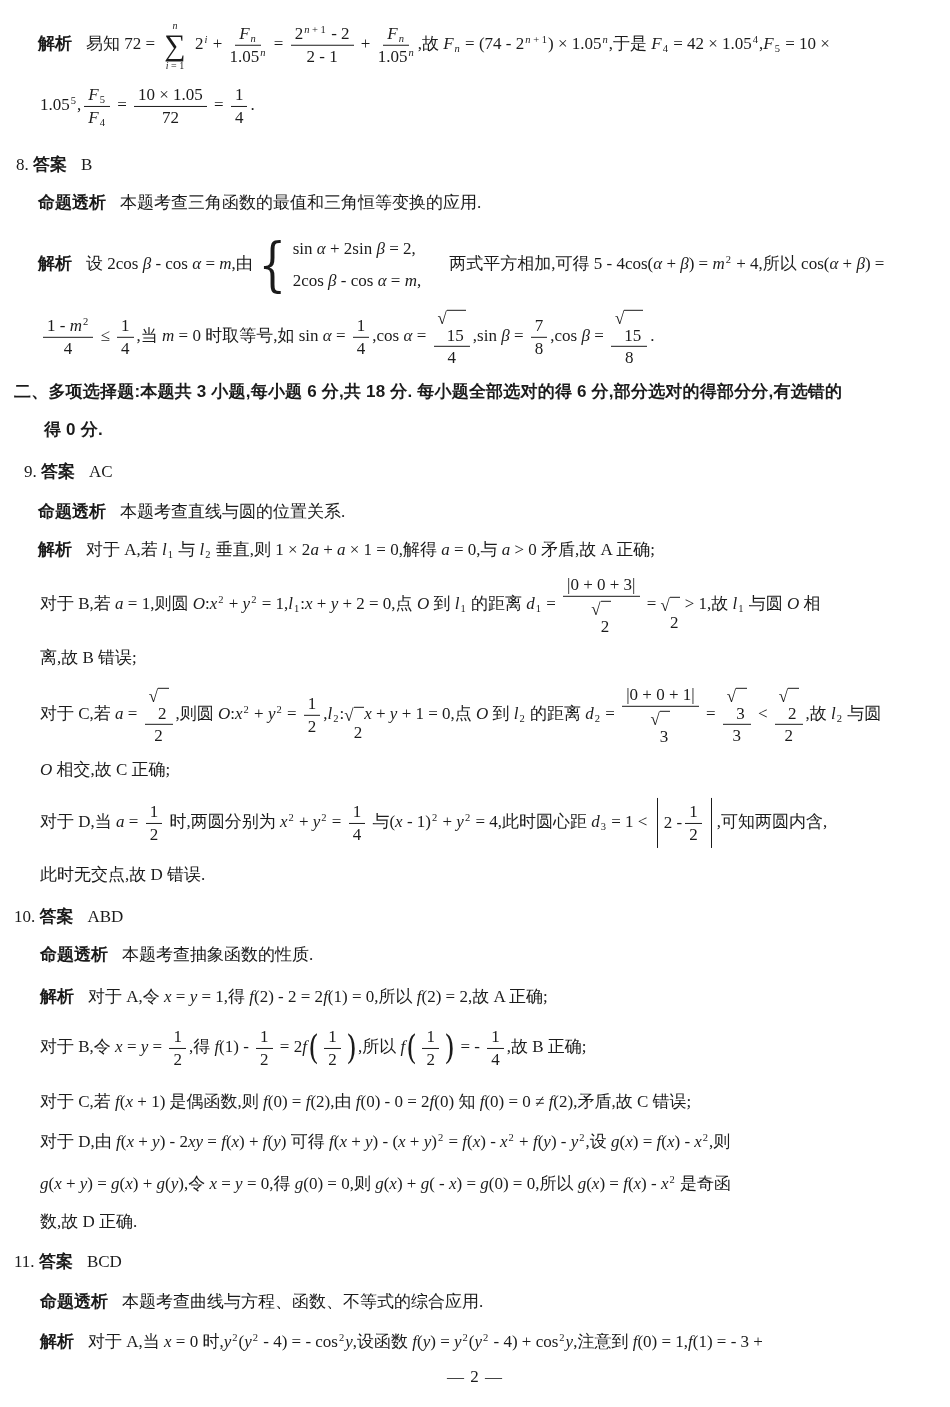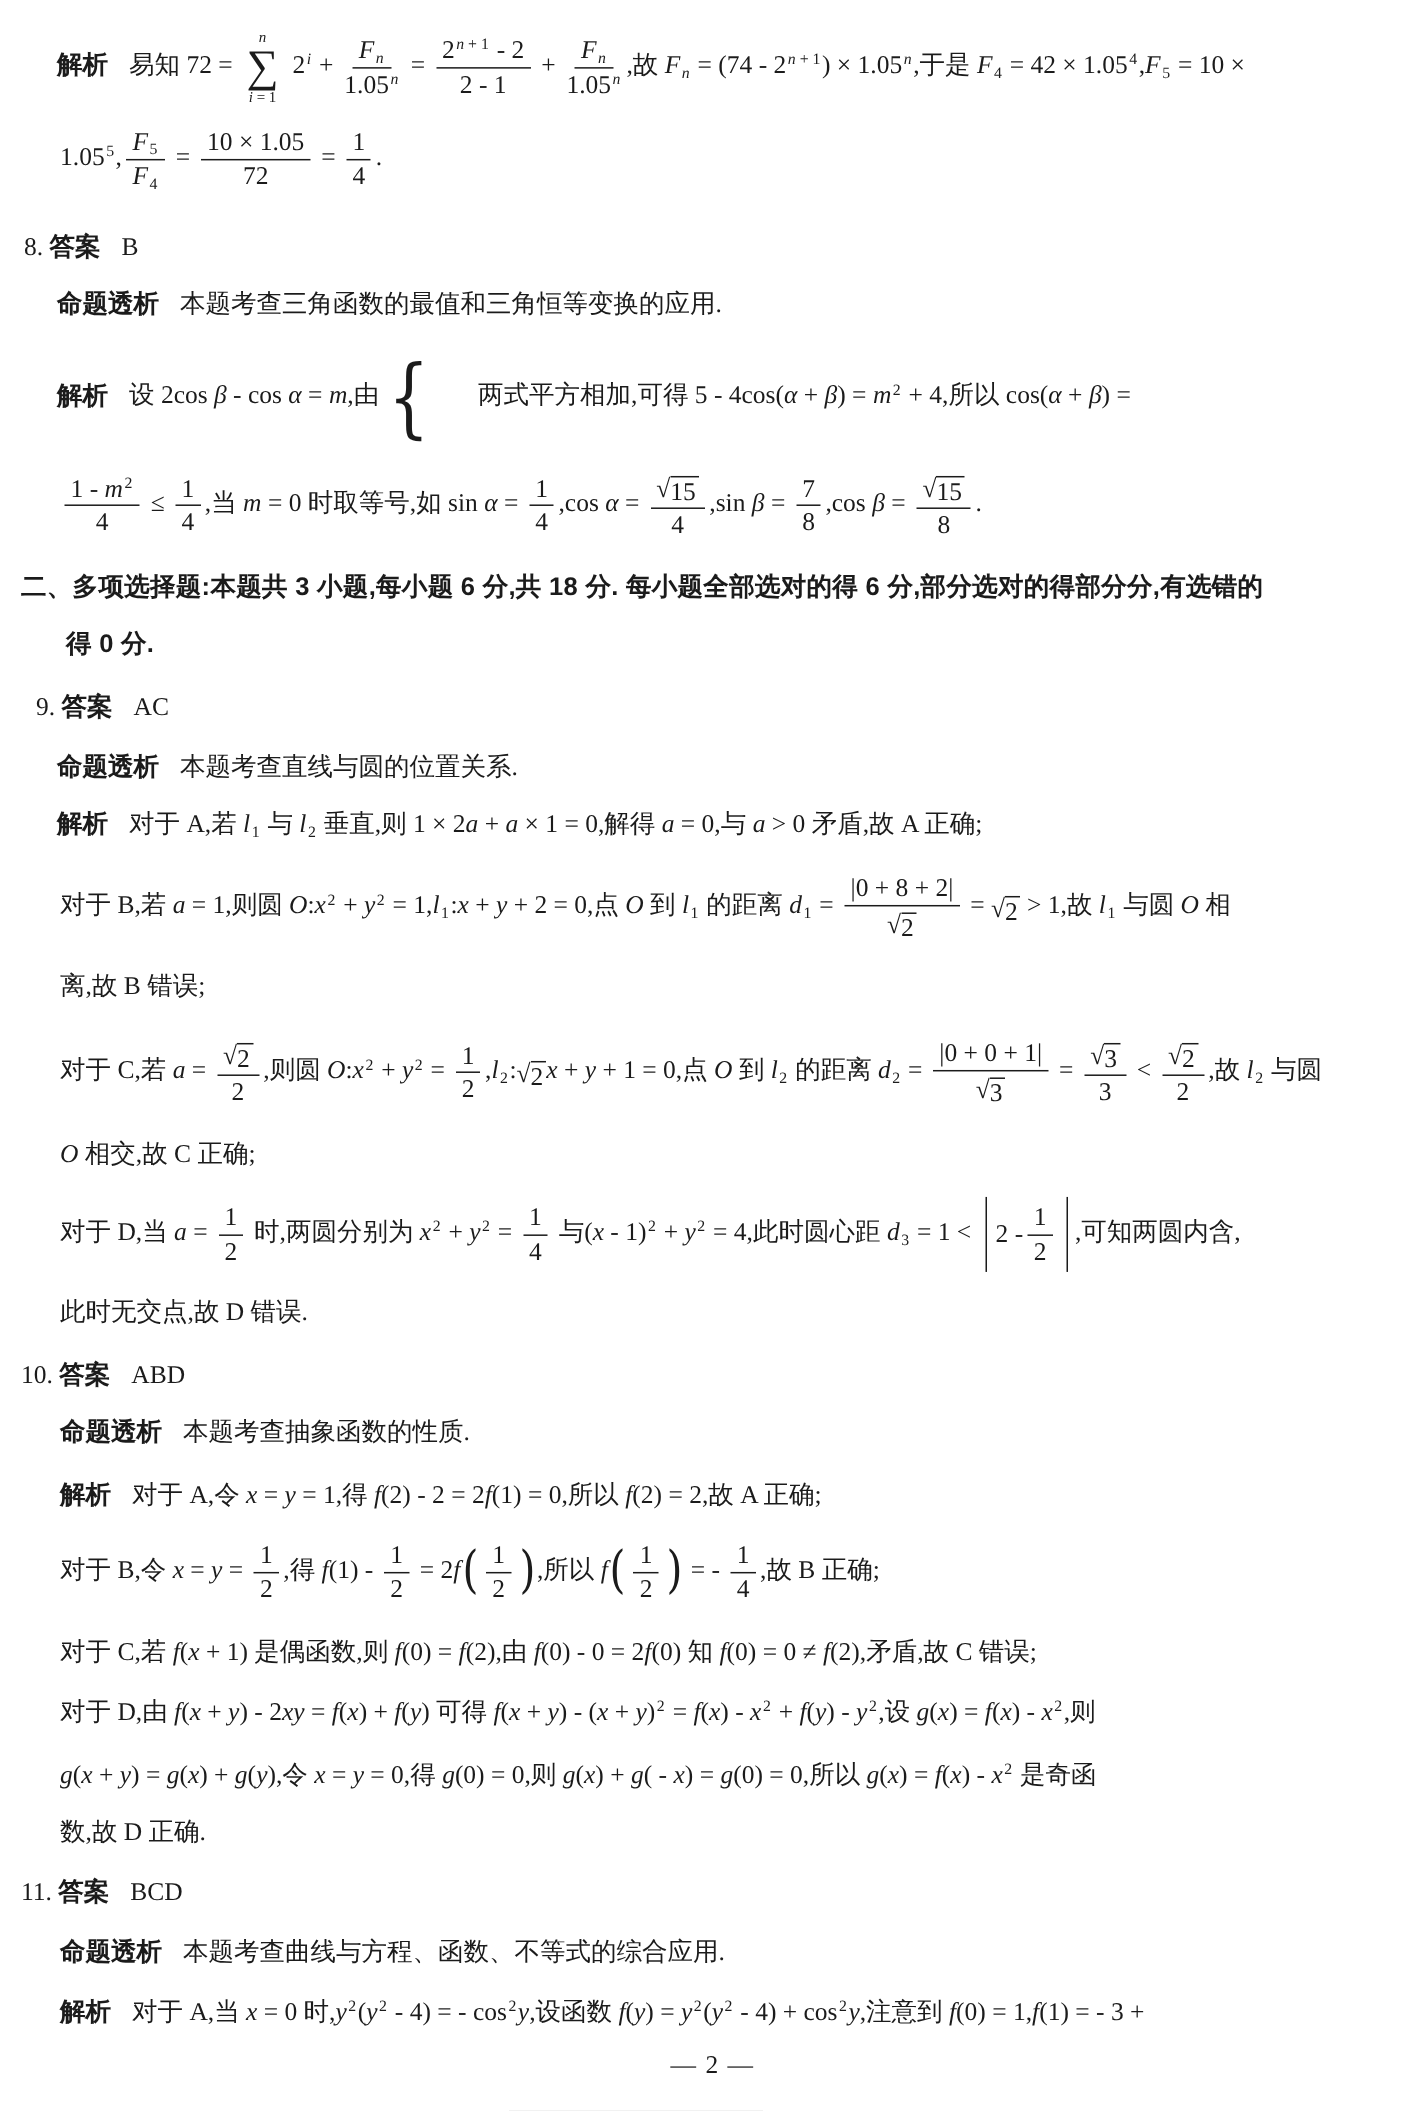--- a/index.html
+++ b/index.html
@@ -14,21 +14,21 @@
   .line > .lbl:not(:first-child){margin-left:6px;}
   .bsec{font-family:"Liberation Sans","DejaVu Sans",sans-serif;font-weight:700;letter-spacing:0.2px;}
   .v{font-style:italic;font-family:"Liberation Serif","DejaVu Serif",serif;}
   .sup{font-size:0.62em;position:relative;top:-0.55em;margin:0 1px;}
   .sub{font-size:0.62em;position:relative;top:0.3em;margin:0 1px;}
   .frac{display:inline-flex;flex-direction:column;align-items:center;vertical-align:middle;margin:0 3px;line-height:1.15;text-align:center;}
   .num{border-bottom:1.4px solid currentColor;padding:0 4px 1px;}
   .den{padding-top:1px;}
   .sqrt{display:inline-flex;vertical-align:-2px;}
   .rsign{line-height:1.05;}
-  .rbody{line-height:1.05;border-top:1.35px solid currentColor;padding:1px 2px 0 0;}
+  .rbody{line-height:1.05;border-top:1.35px solid currentColor;padding:16px 2px 0 0;}
   .sum{display:inline-flex;flex-direction:column;align-items:center;vertical-align:middle;line-height:1;font-size:10px;margin:0 5px;}
   .sigma{font-size:30px;line-height:0.95;}
   .sumtop,.sumbot{line-height:1.1;}
   .cases{display:inline-flex;align-items:center;vertical-align:middle;margin:0 28px 0 1px;}
   .cbrace{font-size:58px;line-height:0.85;font-family:"DejaVu Serif",serif;transform:scaleX(0.75);display:inline-block;}
   .crows{display:inline-flex;flex-direction:column;gap:13px;margin-left:2px;}
   .crow{line-height:1.1;}
   .abs{display:inline-flex;align-items:center;vertical-align:middle;margin:0 5px;padding:4px 6px;border-left:1.4px solid currentColor;border-right:1.4px solid currentColor;}
   .bp{display:inline-flex;align-items:center;vertical-align:middle;}
   .bpp{font-size:34px;line-height:0.8;font-family:"DejaVu Serif",serif;transform:scaleX(0.8);display:inline-block;}
@@ -61,20 +61,24 @@
           <span class="num">10 × 1.05</span>
           <span class="den">72</span>
         </span> = <span class="frac">
           <span class="num">1</span>
           <span class="den">4</span>
         </span>.</div>
       <div class="line" style="left: 16px; top: 165px;">8. <span class="lbl">答案</span>B</div>
       <div class="line" style="left: 38px; top: 203px;"><span class="lbl">命题透析</span>本题考查三角函数的最值和三角恒等变换的应用.</div>
       <div class="line" style="left: 38px; top: 265px;"><span class="lbl">解析</span>设 2cos <span class="v">β</span> - cos <span class="v">α</span> = <span class="v">m</span>,由<span class="cases">
           <span class="cbrace">{</span>
+          <span class="crows">
+            <span class="crow">sin <span class="v">α</span> + 2sin <span class="v">β</span> = 2,</span>
+            <span class="crow">2cos <span class="v">β</span> - cos <span class="v">α</span> = <span class="v">m</span>,</span>
+          </span>
         </span>两式平方相加,可得 5 - 4cos(<span class="v">α</span> + <span class="v">β</span>) = <span class="v">m</span><span class="sup">2</span> + 4,所以 cos(<span class="v">α</span> + <span class="v">β</span>) =</div>
       <div class="line" style="left: 40px; top: 337px;"><span class="frac">
           <span class="num">1 - <span class="v">m</span><span class="sup">2</span></span>
           <span class="den">4</span>
         </span> ≤ <span class="frac">
           <span class="num">1</span>
           <span class="den">4</span>
         </span>,当 <span class="v">m</span> = 0 时取等号,如 sin <span class="v">α</span> = <span class="frac">
           <span class="num">1</span>
           <span class="den">4</span>
@@ -93,21 +97,21 @@
               <span class="rbody">15</span>
             </span></span>
           <span class="den">8</span>
         </span>.</div>
       <div class="line" style="left: 14px; top: 392px;"><span class="bsec">二、多项选择题:本题共 3 小题,每小题 6 分,共 18 分. 每小题全部选对的得 6 分,部分选对的得部分分,有选错的</span></div>
       <div class="line" style="left: 44px; top: 430px;"><span class="bsec">得 0 分.</span></div>
       <div class="line" style="left: 24px; top: 472px;">9. <span class="lbl">答案</span>AC</div>
       <div class="line" style="left: 38px; top: 512px;"><span class="lbl">命题透析</span>本题考查直线与圆的位置关系.</div>
       <div class="line" style="left: 38px; top: 550px;"><span class="lbl">解析</span>对于 A,若 <span class="v">l</span><span class="sub">1</span> 与 <span class="v">l</span><span class="sub">2</span> 垂直,则 1 × 2<span class="v">a</span> + <span class="v">a</span> × 1 = 0,解得 <span class="v">a</span> = 0,与 <span class="v">a</span> &gt; 0 矛盾,故 A 正确;</div>
       <div class="line" style="left: 40px; top: 605px;">对于 B,若 <span class="v">a</span> = 1,则圆 <span class="v">O</span>:<span class="v">x</span><span class="sup">2</span> + <span class="v">y</span><span class="sup">2</span> = 1,<span class="v">l</span><span class="sub">1</span>:<span class="v">x</span> + <span class="v">y</span> + 2 = 0,点 <span class="v">O</span> 到 <span class="v">l</span><span class="sub">1</span> 的距离 <span class="v">d</span><span class="sub">1</span> = <span class="frac">
-          <span class="num">|0 + 8 + 2|</span>
+          <span class="num">|0 + 0 + 3|</span>
           <span class="den"><span class="sqrt">
               <span class="rsign">√</span>
               <span class="rbody">2</span>
             </span></span>
         </span> = <span class="sqrt">
           <span class="rsign">√</span>
           <span class="rbody">2</span>
         </span> &gt; 1,故 <span class="v">l</span><span class="sub">1</span> 与圆 <span class="v">O</span> 相</div>
       <div class="line" style="left: 40px; top: 658px;">离,故 B 错误;</div>
       <div class="line" style="left: 40px; top: 715px;">对于 C,若 <span class="v">a</span> = <span class="frac">

